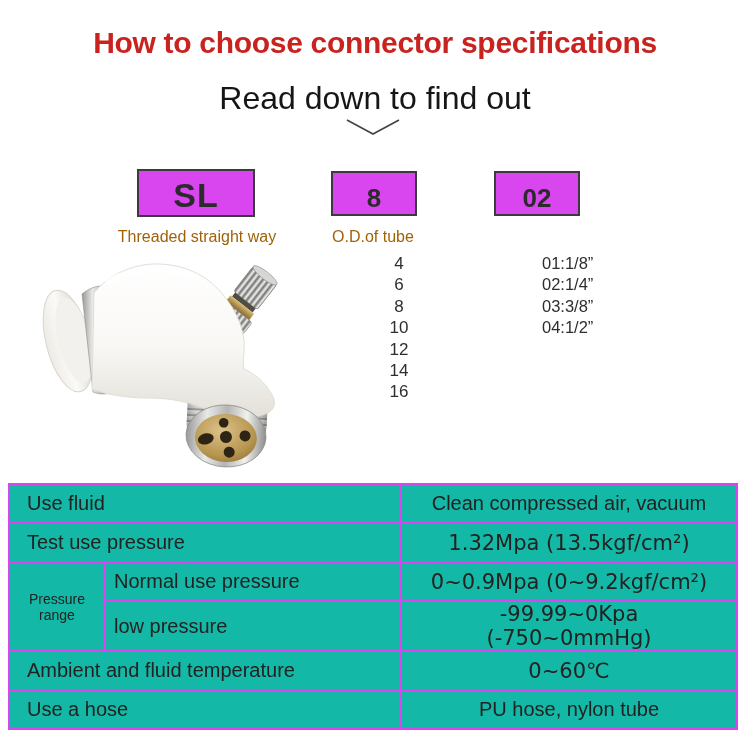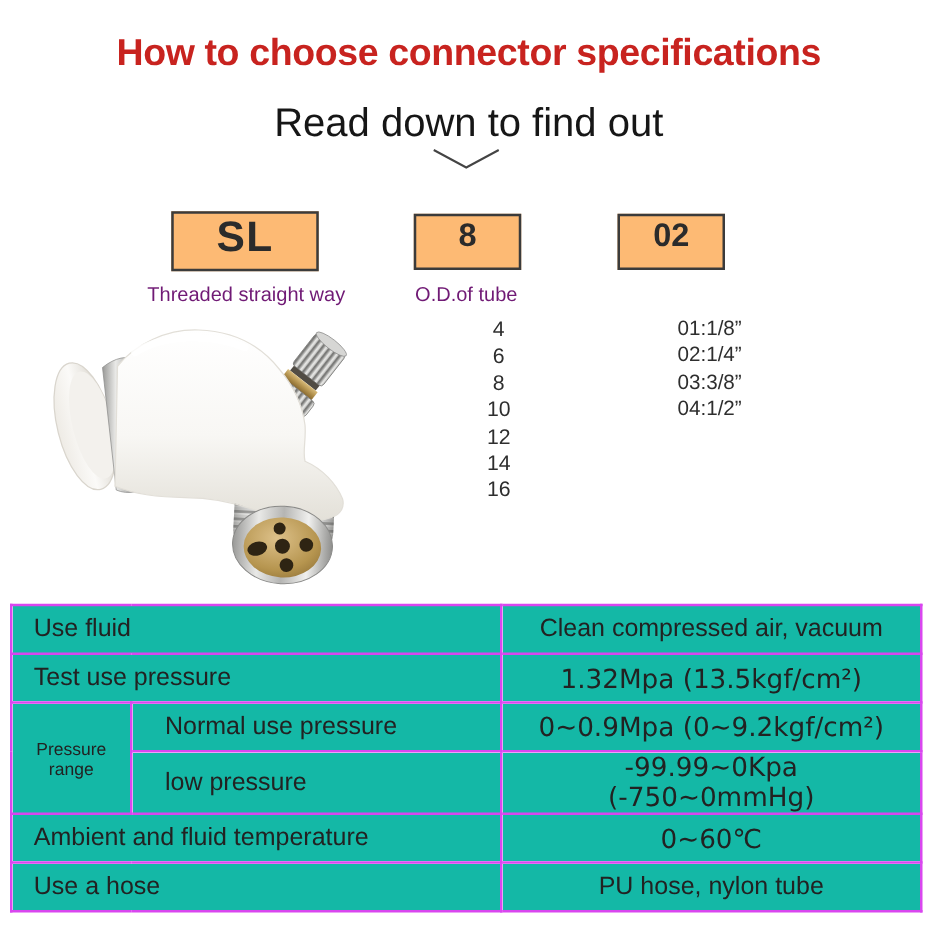--- a/index.html
+++ b/index.html
@@ -12,29 +12,29 @@
     position:absolute; top:26px; left:0; width:750px; text-align:center;
     font-size:30px; font-weight:bold; letter-spacing:-0.3px; color:#c8231f;
   }
   .subtitle {
     position:absolute; top:80px; left:0; width:750px; text-align:center;
     font-size:32px; color:#161616;
   }
   .chevron { position:absolute; top:116px; left:345px; }
   
   .code-box {
-    position:absolute; border:2px solid #3b3b3b; background:#fdba74;
-    display:flex; align-items:flex-start; justify-content:center;
+    position:absolute; border:2px solid #3b3b3b; background:#d946ef;
+    display:flex; align-items:flex-end; justify-content:center;
     font-weight:bold; color:#2b2b2b;
   }
   .box-sl  { left:137px; top:169px; width:114px; height:44px; font-size:34px; letter-spacing:1px; }
   .box-8   { left:331px; top:171px; width:82px;  height:41px; font-size:26px; }
   .box-02  { left:494px; top:171px; width:82px;  height:41px; font-size:26px; }
   .box-caption {
-    position:absolute; top:228px; text-align:center; font-size:16px; color:#701a75;
+    position:absolute; top:228px; text-align:center; font-size:16px; color:#a16207;
   }
   .cap-sl { left:97px;  width:200px; }
   .cap-8  { left:293px; width:160px; }
   .cap-02 { left:457px; width:160px; }
   .option-list {
     position:absolute; top:253px; margin:0; padding:0; list-style:none;
     font-size:17px; line-height:21.4px; color:#2e2e2e;
   }
   .tube-list   { left:365px; width:68px; text-align:center; }
   .thread-list { left:542px; width:120px; text-align:left; font-size:16.5px; }
@@ -44,21 +44,21 @@
   table.spec {
     position:absolute; left:8px; top:483px; width:730px;
     border-collapse:collapse; table-layout:fixed;
   }
   table.spec td {
     border:2px solid #d946ef; height:35px; overflow:hidden;
     vertical-align:middle; color:#222; background:#14b8a6;
   }
   td.sh  { background:#f4ecdf; }
   td.lbl { font-size:20px; padding-left:17px; }
-  td.sub { padding-left:26px; }
+  td.sub { padding-left:8px; }
   td.group { font-size:14px; text-align:center; padding:12px 2px; color:#333; }
   td.val { text-align:center; padding:0 20px; }
   td.val-lg { font-size:20px; }
   td.val-sm { font-size:21px; font-family:"DejaVu Sans","Liberation Sans",sans-serif; }
 </style>
 </head>
 <body>
 
 <div class="page">
 

